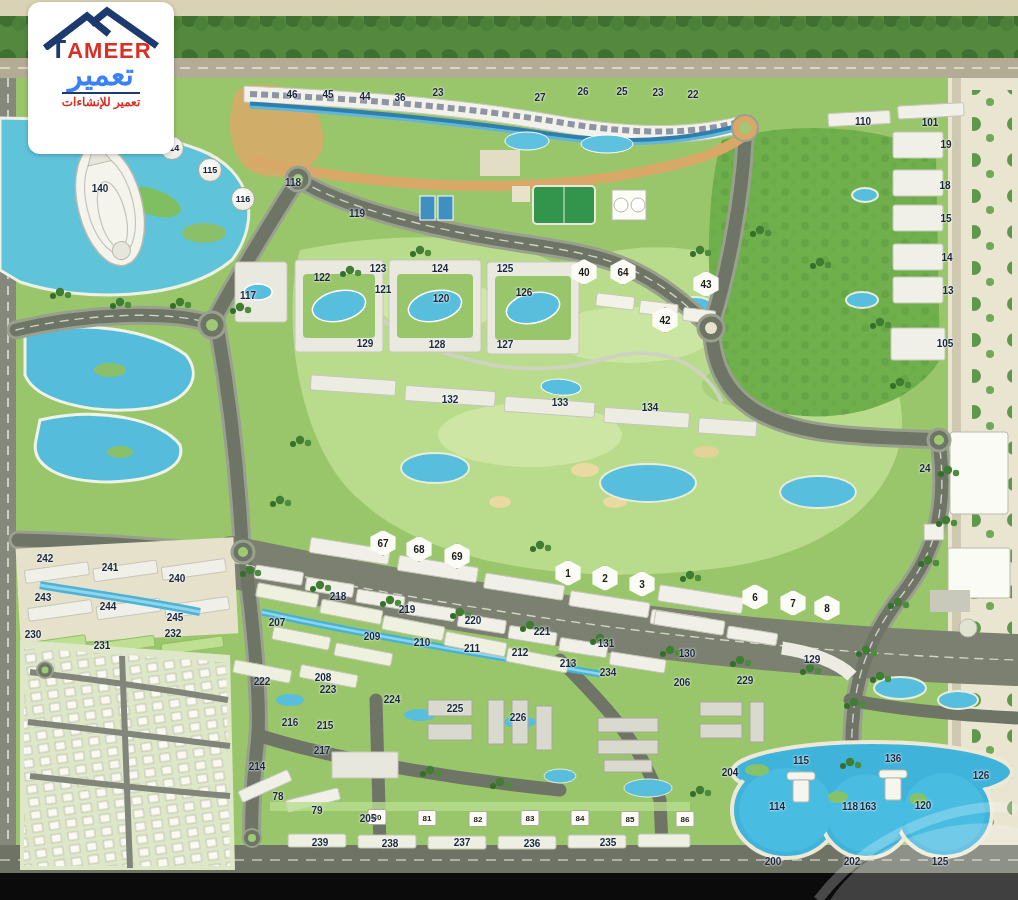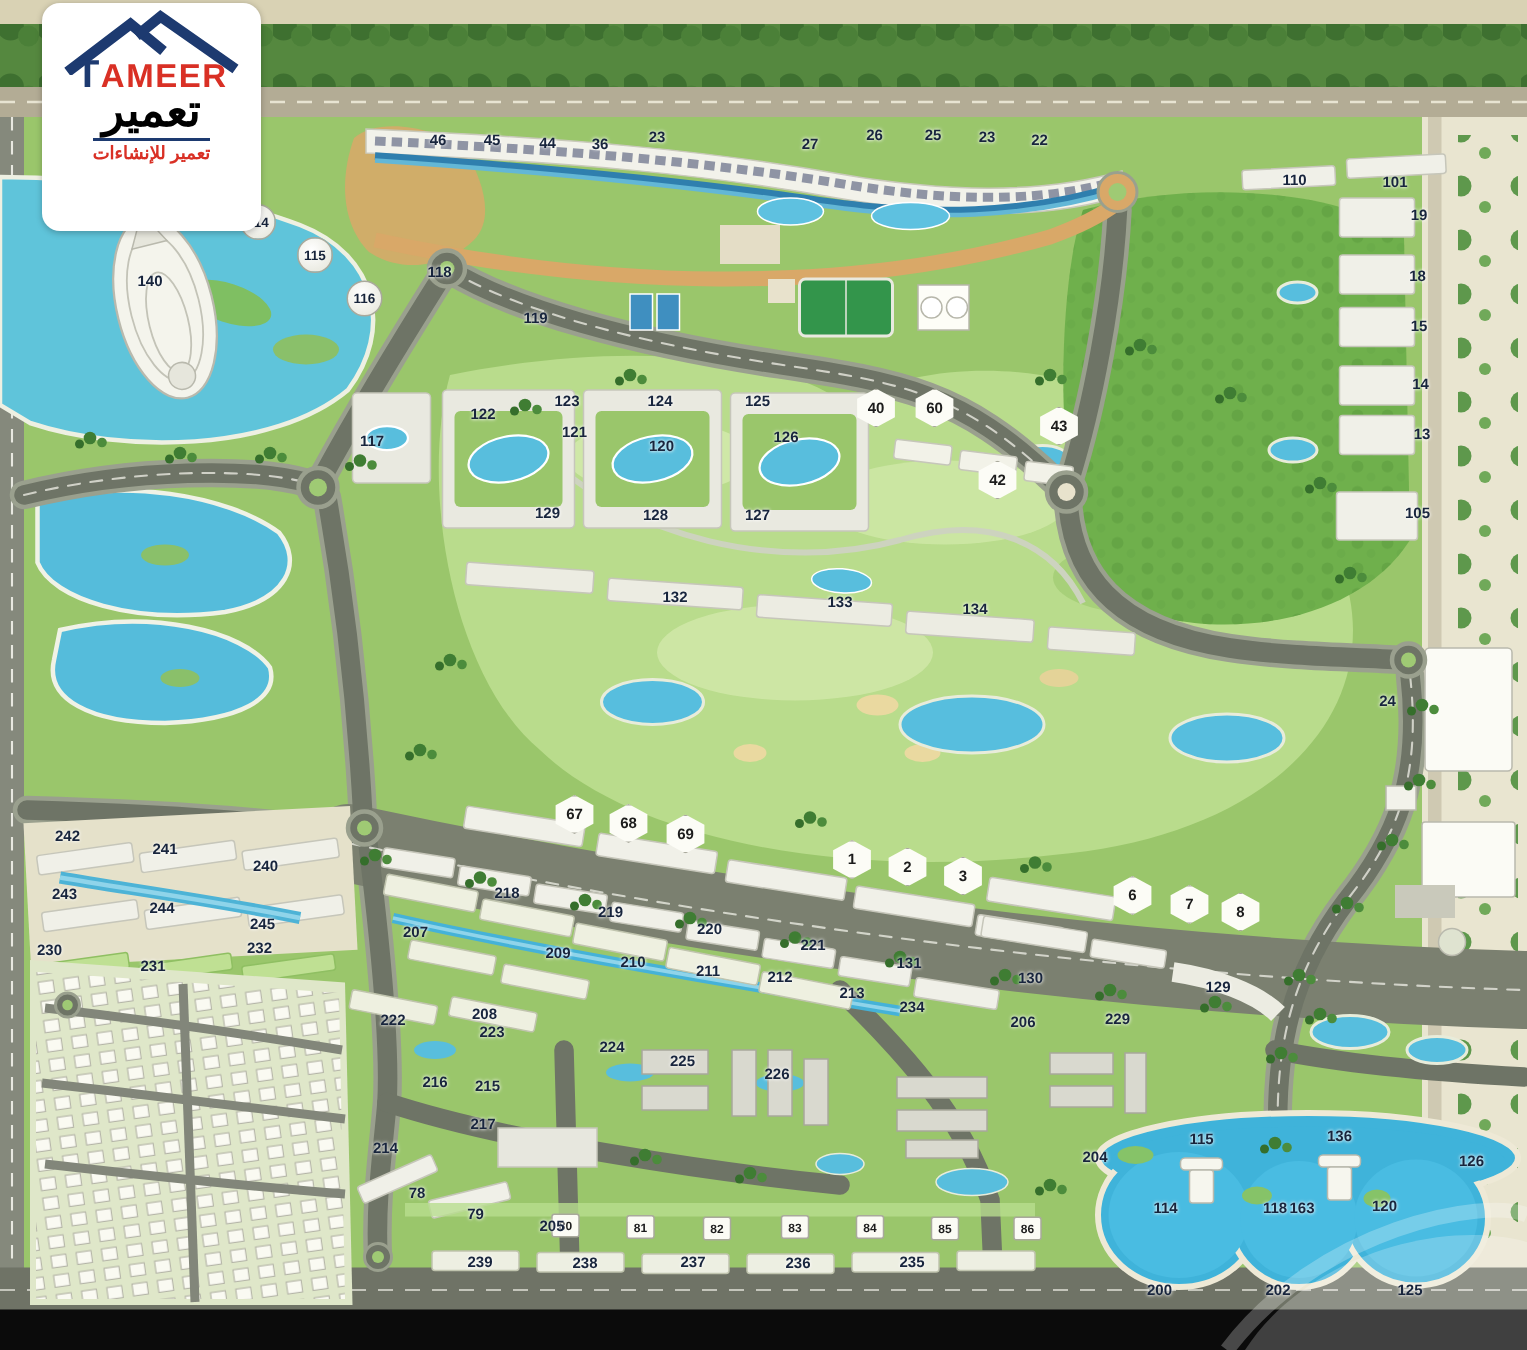--- a/index.html
+++ b/index.html
@@ -25,21 +25,21 @@
        display:flex;align-items:center;justify-content:center;
        font-weight:bold;font-size:9px;color:#16233a;}
   
   .logo{position:absolute;left:28px;top:2px;width:146px;height:152px;z-index:10;
         background:#fff;border-radius:12px;box-shadow:0 1px 4px rgba(0,0,0,.25);
         display:flex;flex-direction:column;align-items:center;justify-content:flex-start;}
   .logo svg{position:static;display:block;margin-top:4px;}
   .logo .latin{line-height:1;margin-top:-14px;letter-spacing:1px;}
   .logo .latin .t{color:#1d3a70;font-weight:bold;font-size:26px;}
   .logo .latin .rest{color:#d93025;font-weight:bold;font-size:22px;}
-  .logo .arabic{direction:rtl;color:#000000;font-weight:bold;font-size:30px;line-height:1;margin-top:-2px;}
+  .logo .arabic{direction:rtl;color:#3b82f6;font-weight:bold;font-size:30px;line-height:1;margin-top:-2px;}
   .logo .tagline{direction:rtl;color:#d93025;font-weight:bold;font-size:12px;margin-top:2px;
                  border-top:2px solid #1d3a70;padding-top:1px;}
 </style>
 </head>
 <body>
 
 <div class="stage">
 
 <svg width="1018" height="900" viewBox="0 0 1018 900">
   <defs>
@@ -508,21 +508,21 @@
     <div class="lbl" style="left: 110px; top: 567px;">241</div>
     <div class="lbl" style="left: 177px; top: 578px;">240</div>
     <div class="lbl" style="left: 43px; top: 597px;">243</div>
     <div class="lbl" style="left: 108px; top: 606px;">244</div>
     <div class="lbl" style="left: 175px; top: 617px;">245</div>
     <div class="lbl" style="left: 33px; top: 634px;">230</div>
     <div class="lbl" style="left: 102px; top: 645px;">231</div>
     <div class="lbl" style="left: 173px; top: 633px;">232</div>
     <div class="lbl" style="left: 262px; top: 681px;">222</div>
     <div class="lbl" style="left: 328px; top: 689px;">223</div>
-    <div class="lbl" style="left: 408px; top: 699px;">224</div>
+    <div class="lbl" style="left: 392px; top: 699px;">224</div>
     <div class="lbl" style="left: 455px; top: 708px;">225</div>
     <div class="lbl" style="left: 518px; top: 717px;">226</div>
     <div class="lbl" style="left: 290px; top: 722px;">216</div>
     <div class="lbl" style="left: 325px; top: 725px;">215</div>
     <div class="lbl" style="left: 322px; top: 750px;">217</div>
     <div class="lbl" style="left: 257px; top: 766px;">214</div>
     <div class="lbl" style="left: 368px; top: 770px; margin-top: 48px;">205</div>
     <div class="lbl" style="left: 278px; top: 796px;">78</div>
     <div class="lbl" style="left: 317px; top: 810px;">79</div>
     <div class="lbl" style="left: 320px; top: 842px;">239</div>
@@ -535,21 +535,21 @@
     <div class="lbl" style="left: 893px; top: 758px;">136</div>
     <div class="lbl" style="left: 981px; top: 775px;">126</div>
     <div class="lbl" style="left: 777px; top: 806px;">114</div>
     <div class="lbl" style="left: 850px; top: 806px;">118</div>
     <div class="lbl" style="left: 868px; top: 806px;">163</div>
     <div class="lbl" style="left: 923px; top: 805px;">120</div>
     <div class="lbl" style="left: 773px; top: 861px;">200</div>
     <div class="lbl" style="left: 852px; top: 861px;">202</div>
     <div class="lbl" style="left: 940px; top: 861px;">125</div>
     <div class="villa" style="left: 584px; top: 272px;">40</div>
-    <div class="villa" style="left: 623px; top: 272px;">60</div>
+    <div class="villa" style="left: 623px; top: 272px;">64</div>
     <div class="villa" style="left: 665px; top: 272px; margin-top: 48px;">42</div>
     <div class="villa" style="left: 706px; top: 284px;">43</div>
     <div class="villa" style="left: 383px; top: 543px;">67</div>
     <div class="villa" style="left: 419px; top: 549px;">68</div>
     <div class="villa" style="left: 457px; top: 556px;">69</div>
     <div class="villa" style="left: 568px; top: 573px;">1</div>
     <div class="villa" style="left: 605px; top: 578px;">2</div>
     <div class="villa" style="left: 642px; top: 584px;">3</div>
     <div class="villa" style="left: 755px; top: 597px;">6</div>
     <div class="villa" style="left: 793px; top: 603px;">7</div>

